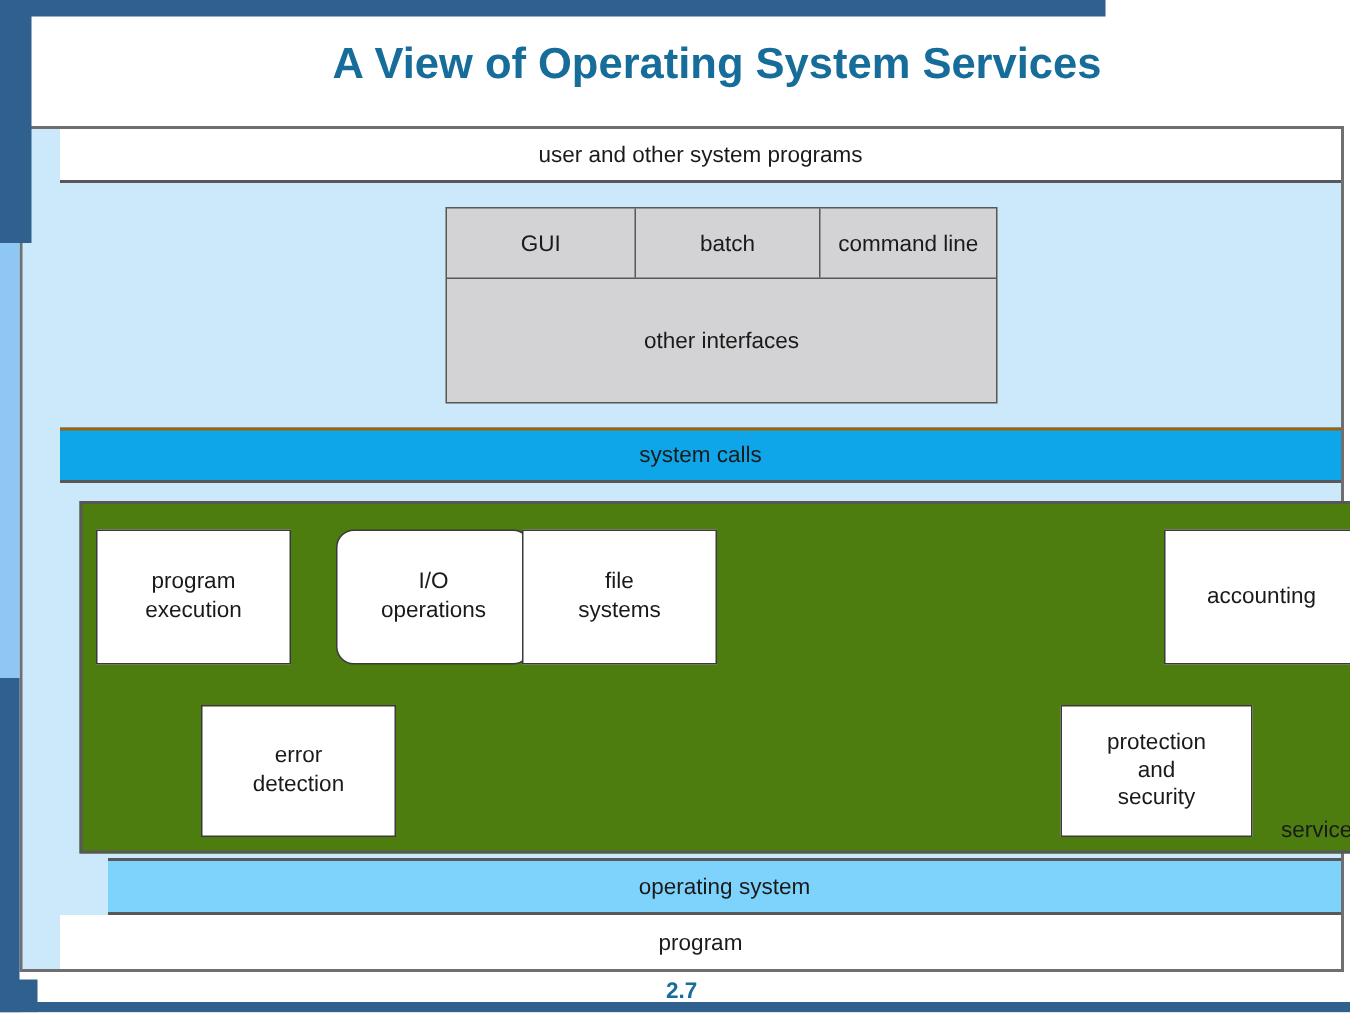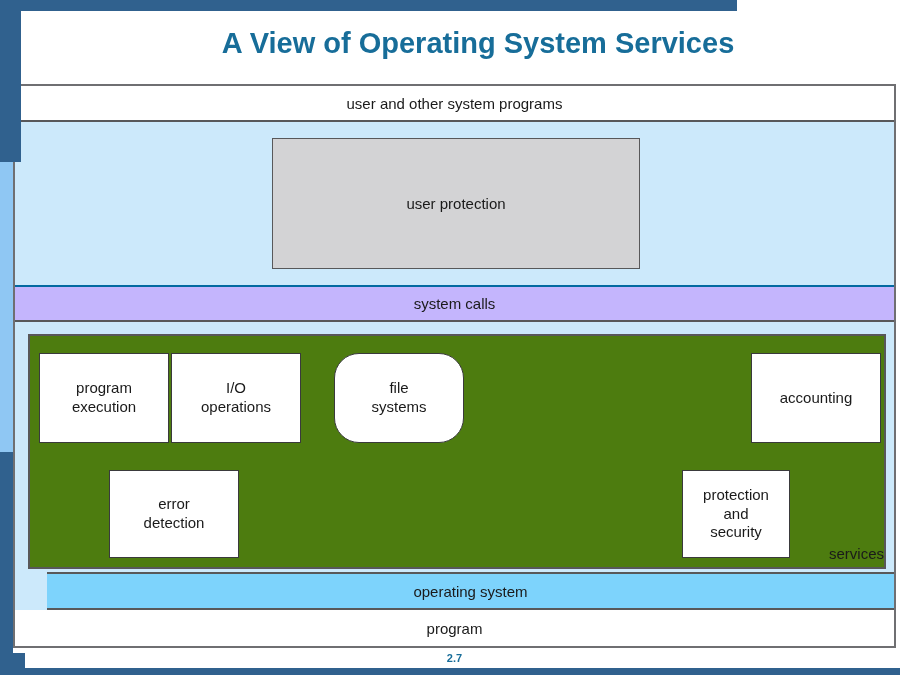--- a/index.html
+++ b/index.html
@@ -16,27 +16,27 @@
   .bottom-bar{position:absolute;left:0;top:668px;width:900px;height:7px;background:#30618e;z-index:5;}
   
   .title{
     position:absolute;left:0;right:0;top:27px;margin:0;padding:0 12px 0 68px;
     text-align:center;font-size:29px;font-weight:700;color:#176d99;letter-spacing:0px;z-index:2;
   }
   
   .figure{
     position:absolute;left:13px;top:84px;width:883px;height:564px;
     border:2px solid #6f6f72;box-sizing:border-box;background:#cce9fb;z-index:1;
-    display:flex;flex-direction:column;font-size:15px;
+    display:flex;flex-direction:column;font-size:15px;padding-left:25px;
   }
   .row{box-sizing:border-box;position:relative;flex:0 0 auto;
        display:flex;align-items:center;justify-content:center;}
   .row-user{height:36px;background:#ffffff;border-bottom:2px solid #58585a;}
   .row-bluetop{height:163px;background:#cce9fb;display:block;}
-  .row-syscalls{height:37px;background:#c4b5fd;border-top:2px solid #0369a1;border-bottom:2px solid #58585a;}
+  .row-syscalls{height:37px;background:#0ea5e9;border-top:2px solid #a16207;border-bottom:2px solid #58585a;}
   .row-gap{height:12px;background:#cce9fb;}
   .row-services{height:238px;background:#cce9fb;display:block;}
   .row-os{height:38px;background:#7dd3fc;border-top:2px solid #58585a;border-bottom:2px solid #58585a;margin-left:32px;}
   .row-hw{flex:1 1 auto;background:#ffffff;}
   
   .ui-table{
     position:absolute;left:257px;top:16px;width:368px;height:131px;
     border:1px solid #58585a;box-sizing:border-box;background:#d3d3d5;
     display:flex;flex-direction:column;
   }
@@ -49,28 +49,28 @@
   .services-box{
     position:absolute;left:13px;top:0;width:858px;height:235px;
     border:2px solid #58585a;box-sizing:border-box;background:#4d7c0f;
   }
   .sbox{
     position:absolute;background:#ffffff;border:1px solid #3a3a3c;box-sizing:border-box;
     display:flex;align-items:center;justify-content:center;text-align:center;
     white-space:pre-line;line-height:1.25;
   }
   .r1{top:17px;height:90px;width:130px;}
-  .b1{left:9px;} .b2{left:141px;} .b3{left:304px;border-radius:25px;} .b4{left:435px;} .b5{left:577px;} .b6{left:721px;text-align:center;}
+  .b1{left:9px;} .b2{left:169px;border-radius:12px;} .b3{left:293px;} .b4{left:435px;} .b5{left:577px;} .b6{left:721px;text-align:center;}
   .r2{top:134px;height:88px;}
-  .e1{left:79px;width:130px;} .e2{left:652px;width:108px;}
+  .e1{left:79px;width:130px;} .e2{left:652px;width:128px;}
   .services-label{position:absolute;left:0;right:0;bottom:5px;text-align:right;}
   
   .page-num{
     position:absolute;left:13px;top:652px;width:883px;text-align:center;
-    font-size:11px;font-weight:700;color:#176d99;z-index:2;
+    font-size:15px;font-weight:700;color:#176d99;z-index:2;
   }
 </style>
 </head>
 <body>
 
 <div id="slide">
 
   <div class="top-bar"></div>
   <div class="strip-top"></div>
   <div class="strip-mid"></div>
@@ -81,21 +81,26 @@
   <h1 class="title">A View of Operating System Services</h1>
 
   <div class="figure">
 
     <div class="row row-user">
       <span>user and other system programs</span>
     </div>
 
     <div class="row row-bluetop">
       <div class="ui-table">
-        <div class="ui-body">user protection</div>
+        <div class="ui-head">
+          <div class="ui-cell ui-c1">GUI</div>
+          <div class="ui-cell ui-c2">batch</div>
+          <div class="ui-cell ui-c3">command line</div>
+        </div>
+        <div class="ui-body">other interfaces</div>
       </div>
     </div>
 
     <div class="row row-syscalls">
       <span>system calls</span>
     </div>
 
     <div class="row row-gap"></div>
 
     <div class="row row-services">

